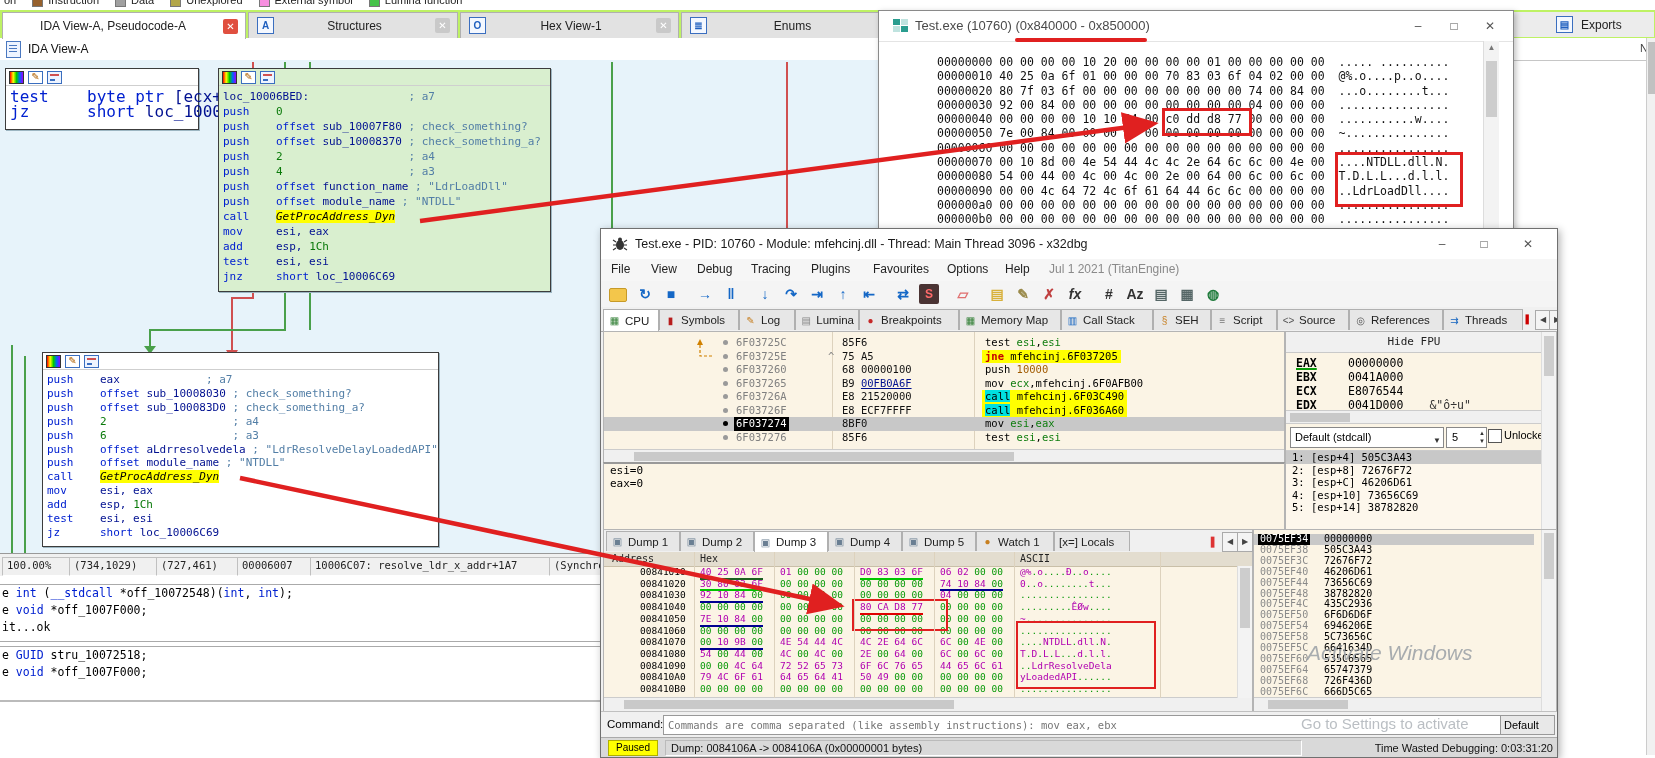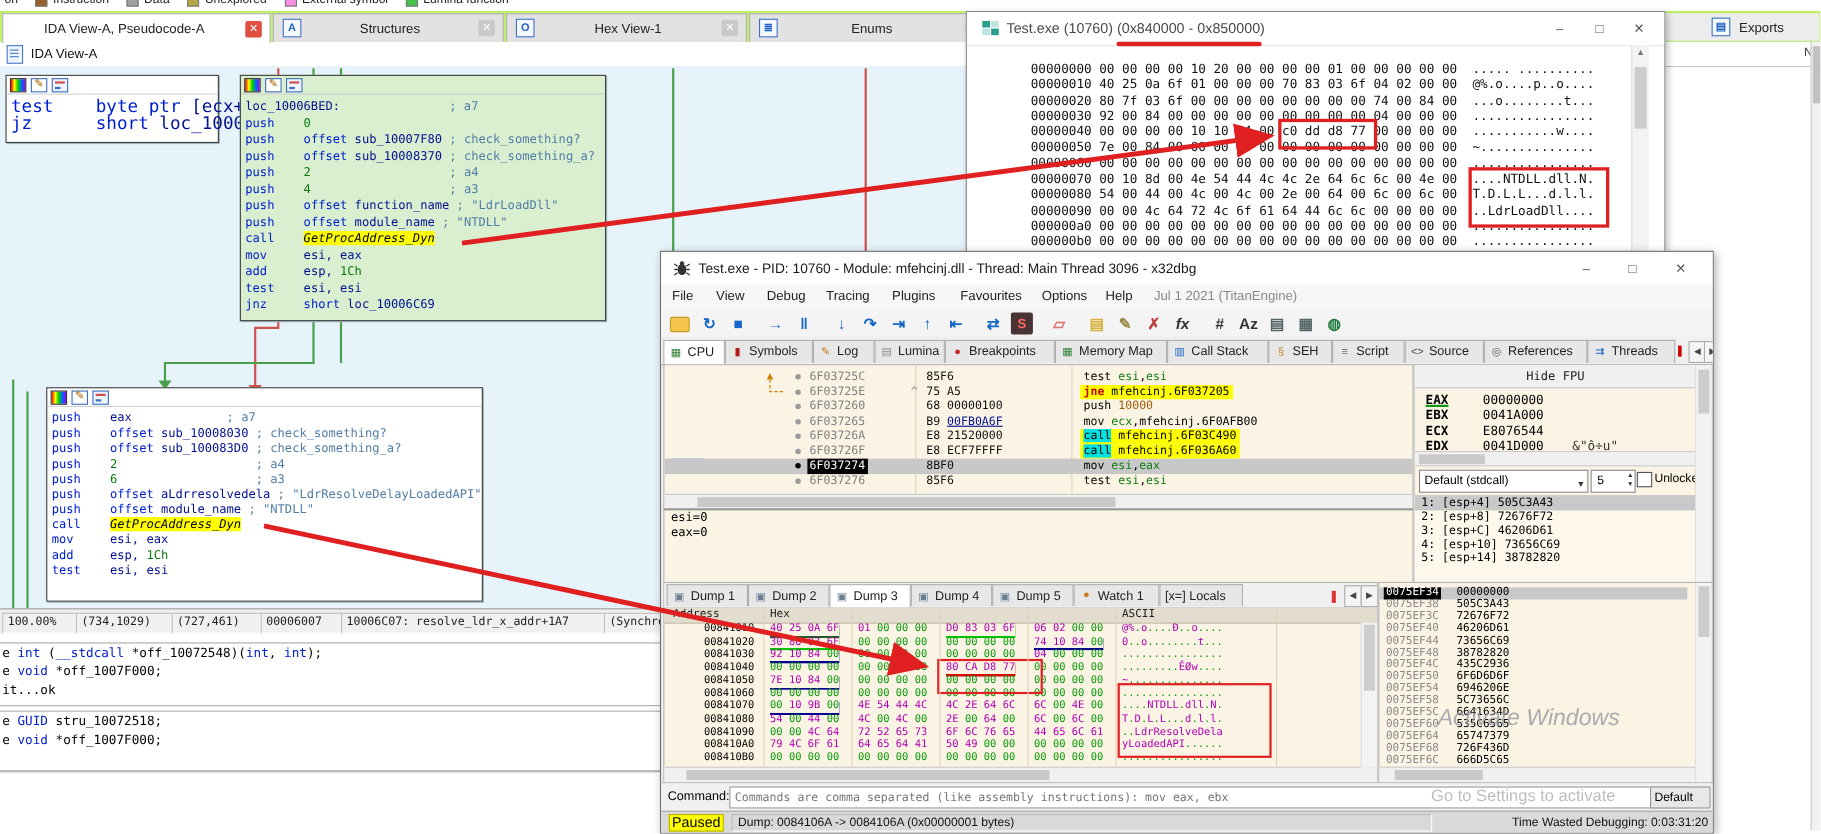--- a/index.html
+++ b/index.html
@@ -163,21 +163,21 @@
   #stackhs{position:absolute;left:0;right:14px;bottom:0;height:14px;background:#f0f0f0;border-top:1px solid #ccc;}
   
   #cmdbar{position:absolute;left:0;right:0;top:482px;height:26px;background:#f0f0f0;border-top:1px solid #c0c0c0;}
   #cmdlabel{position:absolute;left:6px;top:6px;font-size:11.5px;}
   #cmdinput{position:absolute;left:62px;top:3px;width:862px;height:18px;border:1px solid #999;background:#fff;
             font-family:"DejaVu Sans Mono",monospace;font-size:10.5px;color:#333;padding:0 4px;}
   #cmddefault{position:absolute;right:2px;top:3px;width:50px;height:18px;border:1px solid #999;background:#e8e8e8;
             font-size:11px;line-height:18px;padding-left:3px;overflow:hidden;}
   #dbgstatus{position:absolute;left:0;right:0;top:508px;height:19px;background:#d9d9d9;border-top:1px solid #aaa;}
   #paused{position:absolute;left:7px;top:2px;width:48px;height:14px;background:#ffff00;border:1px solid #b0b000;
-          text-align:center;font-size:13px;line-height:14px;color:#000;}
+          text-align:center;font-size:10px;line-height:14px;color:#000;}
   #dumpstat{position:absolute;left:64px;top:2px;width:630px;height:14px;border:1px solid #bbb;border-right-color:#fff;border-bottom-color:#fff;
           font-size:11px;line-height:14px;padding-left:5px;color:#111;background:#d9d9d9;white-space:nowrap;overflow:hidden;}
   #timestat{position:absolute;right:4px;top:2px;font-size:11px;line-height:16px;color:#111;}
   .wm1{position:absolute;font-size:21px;color:#9aa0a6;opacity:.85;z-index:40;pointer-events:none;}
   .wm2{position:absolute;font-size:15px;color:#b3b8bd;opacity:.9;z-index:40;pointer-events:none;}
   
   #rightsb{left:1646px;top:38px;width:9px;height:717px;background:#f1f1f1;border-left:1px solid #ccc;}
   #rightsb .thumb{position:absolute;left:1px;top:4px;width:7px;height:52px;background:#c1c1c1;}
   #annot{position:absolute;left:0;top:0;z-index:60;pointer-events:none;}
 </style>
@@ -275,20 +275,21 @@
         <div class="bl"><span class="tk-k">push</span><span>    </span><span class="tk-k">offset</span><span> </span><span class="tk-o">sub_10008030</span><span> </span><span class="tk-cm">; check_something?</span></div>
         <div class="bl"><span class="tk-k">push</span><span>    </span><span class="tk-k">offset</span><span> </span><span class="tk-o">sub_100083D0</span><span> </span><span class="tk-cm">; check_something_a?</span></div>
         <div class="bl"><span class="tk-k">push</span><span>    </span><span class="tk-n">2</span><span>                   </span><span class="tk-cm">; a4</span></div>
         <div class="bl"><span class="tk-k">push</span><span>    </span><span class="tk-n">6</span><span>                   </span><span class="tk-cm">; a3</span></div>
         <div class="bl"><span class="tk-k">push</span><span>    </span><span class="tk-k">offset</span><span> </span><span class="tk-o">aLdrresolvedela</span><span> </span><span class="tk-cm">; "LdrResolveDelayLoadedAPI"</span></div>
         <div class="bl"><span class="tk-k">push</span><span>    </span><span class="tk-k">offset</span><span> </span><span class="tk-o">module_name</span><span> </span><span class="tk-cm">; "NTDLL"</span></div>
         <div class="bl"><span class="tk-k">call</span><span>    </span><span class="tk-hl">GetProcAddress_Dyn</span></div>
         <div class="bl"><span class="tk-k">mov</span><span>     </span><span class="tk-o">esi, eax</span></div>
         <div class="bl"><span class="tk-k">add</span><span>     </span><span class="tk-o">esp, </span><span class="tk-n">1Ch</span></div>
         <div class="bl"><span class="tk-k">test</span><span>    </span><span class="tk-o">esi, esi</span></div>
+        <div class="bl"><span class="tk-k">jz</span><span>      </span><span class="tk-k">short </span><span class="tk-o">loc_10006C69</span></div>
       </div>
   </div>
 </div>
 
 <div id="idastatus" class="abs">
     <div class="scell" style="left: 2px; width: 58px;">100.00%</div>
     <div class="scell" style="left: 69px; width: 78px;">(734,1029)</div>
     <div class="scell" style="left: 156px; width: 72px;">(727,461)</div>
     <div class="scell" style="left: 237px; width: 64px;">00006007</div>
     <div class="scell" style="left: 310px; width: 230px;">10006C07: resolve_ldr_x_addr+1A7</div>

